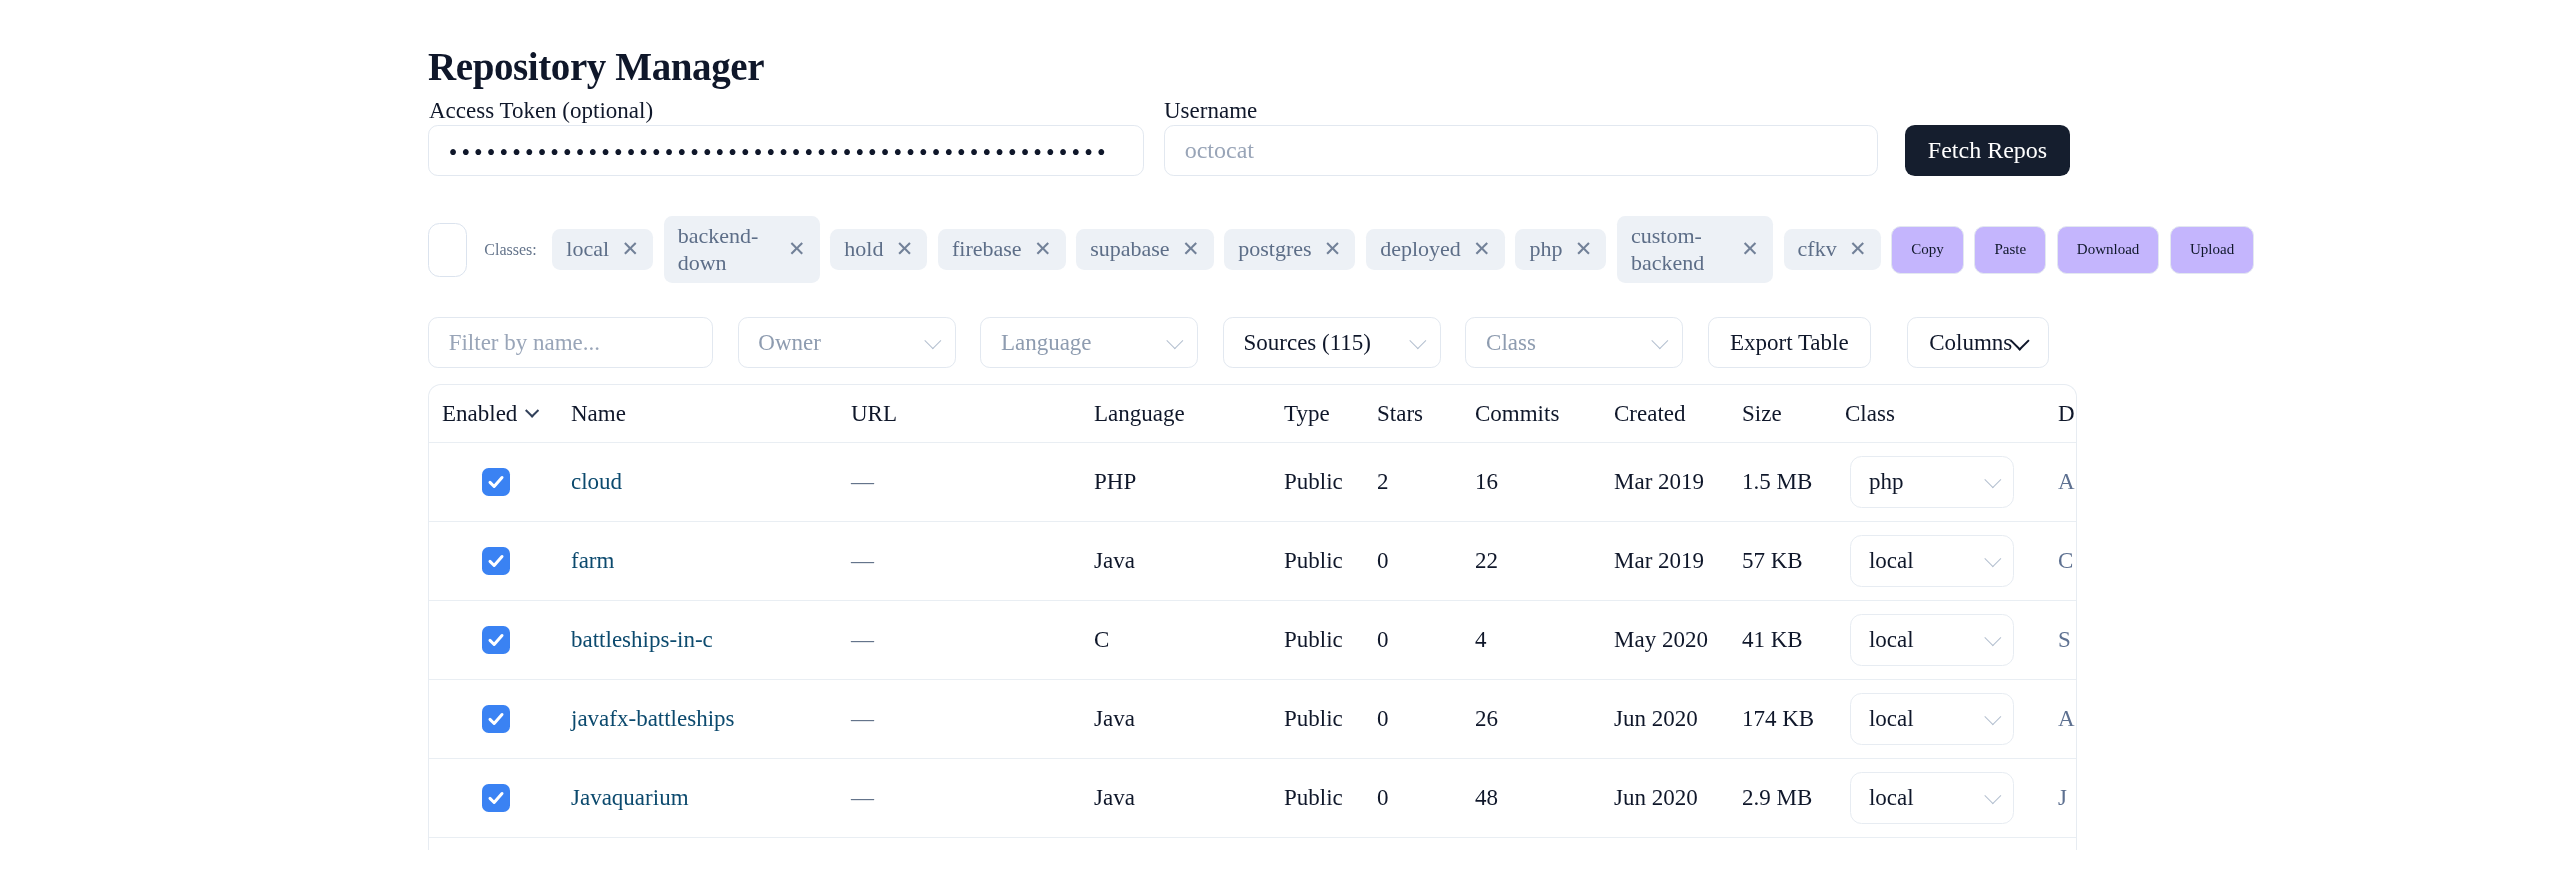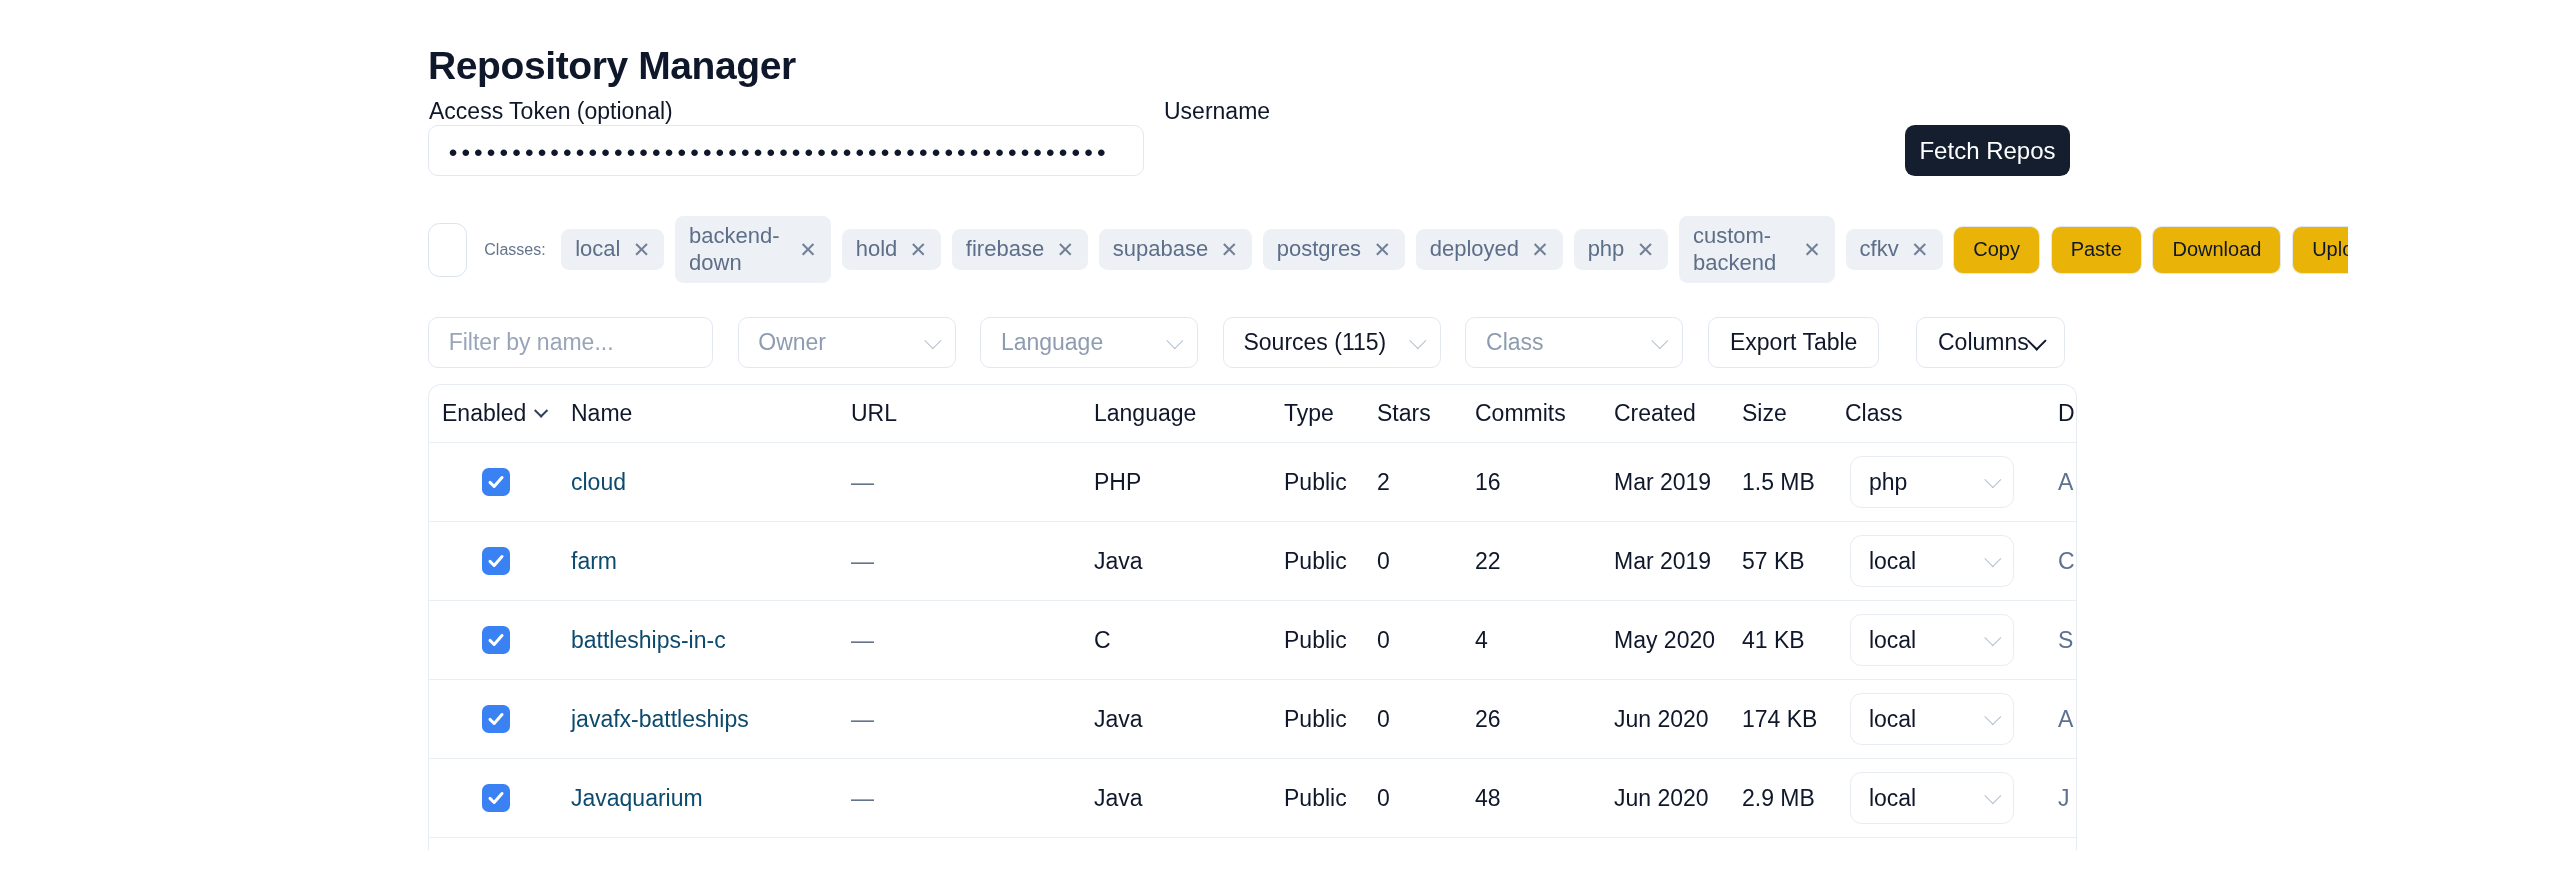--- a/index.html
+++ b/index.html
@@ -1,18 +1,18 @@
 <!DOCTYPE html>
 <html style="font-size:13px"><head>
 <meta charset="utf-8">
 <style>
   html,body{margin:0;padding:0;background:#fff;}
   .page{
     position:relative;width:2348px;height:873px;background:#ffffff;overflow:hidden;
-    font-family:Liberation Sans, sans-serif;color:#0f172a;
+    font-family:Liberation Serif, serif;color:#0f172a;
   }
   
   .title{position:absolute;left:428px;top:18px;font-size:39px;font-weight:700;letter-spacing:-0.4px;color:#0f172a;}
   
   .field-label{position:absolute;font-size:23px;color:#0f172a;}
   .lbl-token{left:429px;top:98px;}
   .lbl-user{left:1164px;top:98px;}
   .input{
     position:absolute;box-sizing:border-box;height:51px;border:1.6px solid #e2e8f0;border-radius:9.8px;
     background:#fff;display:flex;align-items:center;padding:0 19.7px;font-size:24px;overflow:hidden;white-space:nowrap;
@@ -30,22 +30,22 @@
   .chips-row{position:absolute;left:428px;top:215px;width:2098px;height:69px;display:flex;align-items:center;gap:10.7px;}
   .class-input-box{width:39px;height:54px;box-sizing:border-box;border:1.6px solid #dbe3ee;border-radius:11.5px;background:#fff;flex:none;}
   .classes-label{color:#64748b;font-size:16px;margin:0 4.9px 0 6.6px;flex:none;}
   .chip{
     background:#edf1f6;color:#5d6e88;border-radius:8.2px;padding:7.4px 14px;font-size:22px;
     display:flex;align-items:center;gap:12.3px;line-height:1.2;flex:none;
   }
   .chip-label{max-width:98px;}
   .chip-x{font-size:21px;color:#728198;cursor:pointer;}
   .action-btn{
-    background:#eab308;border:1.6px solid #e3e8f0;border-radius:9.8px;height:48px;box-sizing:border-box;
-    padding:0 19px;font-size:20px;color:#0f172a;display:flex;align-items:center;flex:none;cursor:pointer;font-family:inherit;
+    background:#c4b5fd;border:1.6px solid #e3e8f0;border-radius:9.8px;height:48px;box-sizing:border-box;
+    padding:0 19px;font-size:15px;color:#0f172a;display:flex;align-items:center;flex:none;cursor:pointer;font-family:inherit;
   }
   
   .filter-row{position:absolute;left:428px;top:317px;display:flex;align-items:center;gap:24.6px;}
   .f-input,.f-select,.f-btn{
     box-sizing:border-box;height:51px;border:1.6px solid #e2e8f0;border-radius:9.8px;background:#fff;
     display:flex;align-items:center;font-size:23px;
   }
   .f-input{width:285px;padding:0 19.7px;}
   .f-select{width:218px;padding:0 16.4px 0 19.7px;justify-content:space-between;cursor:pointer;}
   .f-select .sel-text{color:#8e9cb0;}
@@ -89,20 +89,23 @@
 <div class="page">
 
   <h1 class="title">Repository Manager</h1>
 
   <div class="field-label lbl-token">Access Token (optional)</div>
   <div class="input inp-token">
     <span class="token-dots">••••••••••••••••••••••••••••••••••••••••••••••••••••</span>
   </div>
 
   <div class="field-label lbl-user">Username</div>
+  <div class="input inp-user">
+    <span class="placeholder">octocat</span>
+  </div>
 
   <button class="btn-fetch">Fetch Repos</button>
 
   <div class="chips-row">
     <div class="class-input-box"></div>
     <span class="classes-label">Classes:</span>
 
     <div style="display:contents">
       
     

